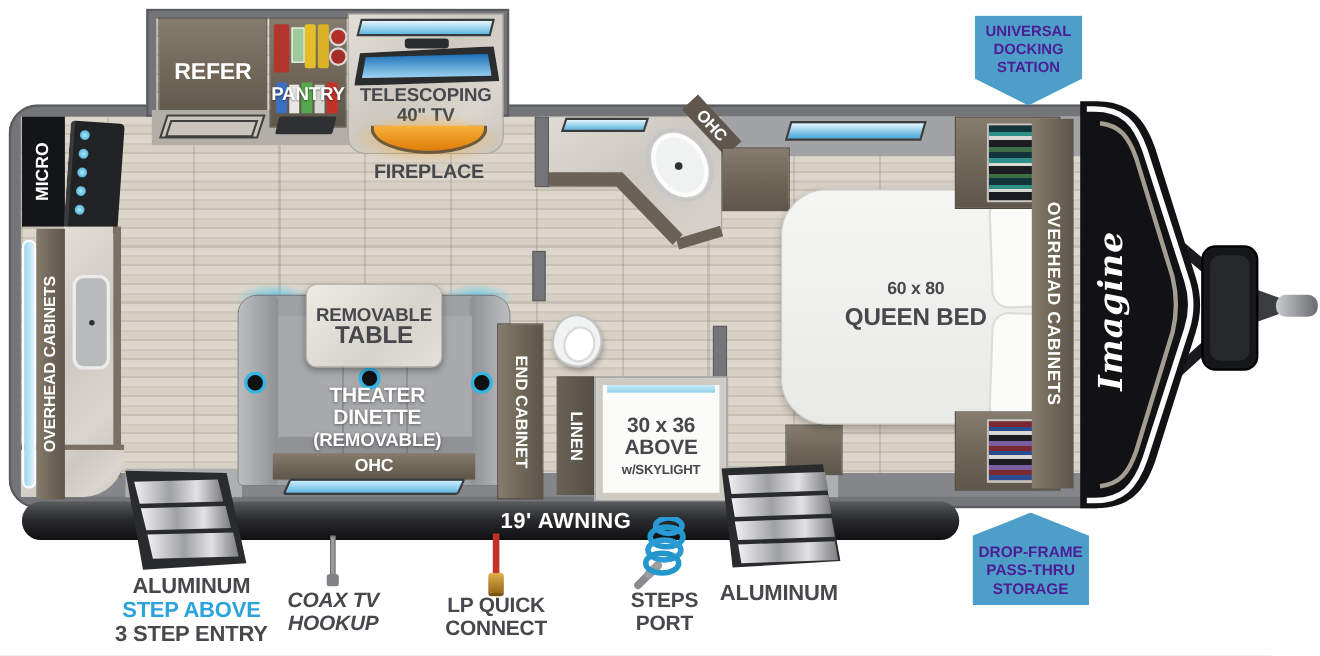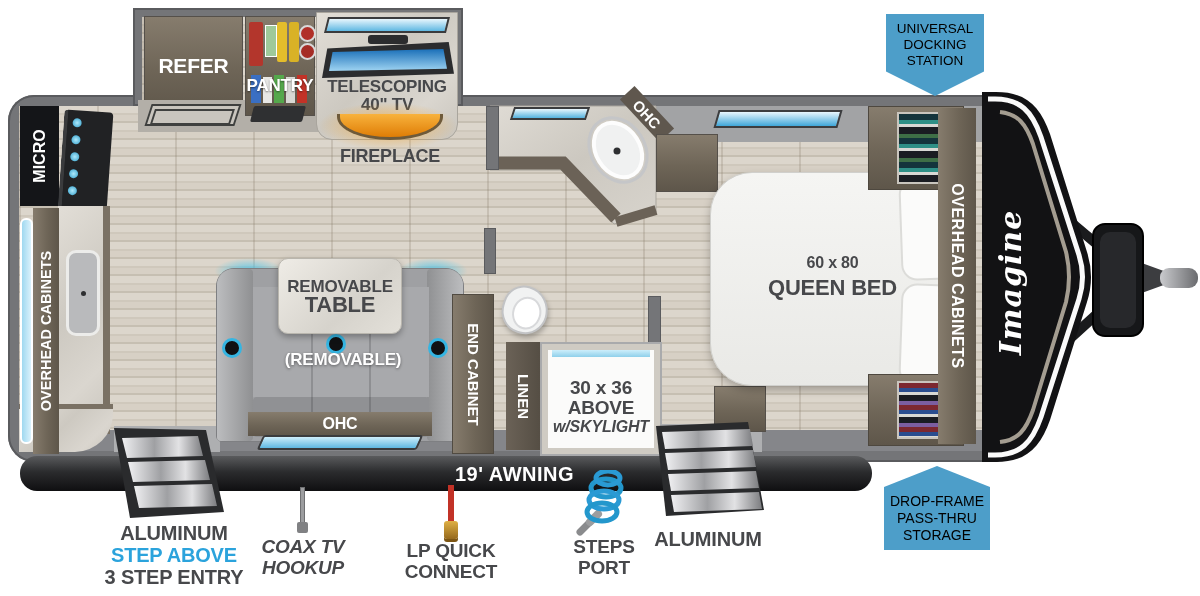--- a/index.html
+++ b/index.html
@@ -12,21 +12,21 @@
   .wall{background:#747578;}
   .wood{background:linear-gradient(90deg,#867c6d,#6e6557 55%,#5e564a);}
   .woodh{background:linear-gradient(180deg,#867c6d,#6e6557 55%,#5e564a);}
   .marble{background:linear-gradient(135deg,#e2ded7,#cdc9c1 45%,#dad6cf 75%,#c9c5bd);}
   .lbl{font-weight:bold;color:#47484b;text-align:center;letter-spacing:-.2px;}
   .wlbl{font-weight:bold;color:#fff;text-align:center;letter-spacing:-.2px;}
   .vwrap{display:flex;align-items:center;justify-content:center;}
   .vspan{white-space:nowrap;font-weight:bold;color:#fff;}
   .rccw{transform:rotate(-90deg);}
   .rcw{transform:rotate(90deg);}
-  .badge{background:#4d9ec9;color:#000000;font-weight:normal;text-align:center;}
+  .badge{background:#4d9ec9;color:#4c1d95;font-weight:bold;text-align:center;}
   .cup{width:20px;height:20px;border-radius:50%;background:#101113;border:3px solid #35b5e2;box-sizing:border-box;}
   .glow{background:radial-gradient(ellipse at center, rgba(72,195,232,.85), rgba(72,195,232,0) 70%);}
 </style>
 </head>
 <body>
 
 <div id="stage">
 
   <div class="abs wall" style="left:8px;top:95px;width:992px;height:367px;border-radius:26px 4px 4px 26px;box-shadow:0 0 0 2px #5a5b5e inset;"></div>
   <div class="abs floor" style="left:19px;top:106px;width:975px;height:345px;"></div>
@@ -111,20 +111,21 @@
   </div>
   <div class="abs cup" style="left:222px;top:338px;"></div>
   <div class="abs cup" style="left:326px;top:334px;"></div>
   <div class="abs cup" style="left:428px;top:338px;"></div>
 
   <div class="abs" style="left:278px;top:258px;width:124px;height:76px;background:linear-gradient(135deg,#efece6,#d6d3cc 60%,#e3e0d9);border:1px solid #b9b6ae;border-radius:10px;box-shadow:0 3px 6px rgba(0,0,0,.3);box-sizing:border-box;display:flex;flex-direction:column;align-items:center;justify-content:center;">
     <div class="lbl" style="font-size:17px;line-height:18px;">REMOVABLE</div>
     <div class="lbl" style="font-size:22px;line-height:18px;">TABLE</div>
   </div>
   <div class="abs wlbl" style="left:258px;top:350px;width:170px;text-shadow:0 1px 3px rgba(0,0,0,.45);">
+    <div style="font-size:19px;line-height:20px;">THEATER DINETTE</div>
     <div style="font-size:17px;line-height:19px;">(REMOVABLE)</div>
   </div>
   <div class="abs woodh" style="left:248px;top:412px;width:184px;height:24px;display:flex;align-items:center;justify-content:center;">
     <span class="wlbl" style="font-size:16px;">OHC</span>
   </div>
   <div class="abs" style="left:260px;top:435px;width:160px;height:15px;background:linear-gradient(180deg,#cdeefb,#5fb8e2);border:2px solid #3a3b3d;border-radius:3px;transform:skewX(-24deg);box-sizing:border-box;"></div>
 
   <div class="abs wood vwrap" style="left:452px;top:294px;width:42px;height:160px;border:1px solid #514b42;box-sizing:border-box;">
     <span class="vspan rcw" style="font-size:15px;">END CABINET</span>
   </div>
@@ -160,21 +161,21 @@
 
   <div class="abs vwrap" style="left:506px;top:342px;width:34px;height:108px;background:linear-gradient(90deg,#6b6257,#554e44);">
     <span class="vspan rcw" style="font-size:15px;">LINEN</span>
   </div>
 
   <div class="abs" style="left:542px;top:344px;width:118px;height:110px;background:#fbfbfa;border:6px solid #cfcbc3;box-shadow:0 0 0 2px #a9aaac;box-sizing:border-box;">
     <div style="position:absolute;left:4px;top:0px;width:98px;height:7px;background:linear-gradient(180deg,#cdeefb,#8fd0ea);"></div>
     <div class="lbl" style="position:absolute;left:0;top:28px;width:106px;">
       <div style="font-size:19px;line-height:20px;">30 x 36</div>
       <div style="font-size:19px;line-height:20px;">ABOVE</div>
-      <div style="font-size:16px;line-height:18px;font-style:italic;">w/SKYLIGHT</div>
+      <div style="font-size:12px;line-height:18px;">w/SKYLIGHT</div>
     </div>
   </div>
 
   <div class="abs" style="left:716px;top:110px;width:124px;height:18px;background:linear-gradient(180deg,#e8f6fd,#3fa6d8);border:2px solid #3c3d3f;transform:skewX(-16deg);box-sizing:border-box;"></div>
   <div class="abs woodh" style="left:656px;top:134px;width:62px;height:58px;border:1px solid #55504a;box-sizing:border-box;"></div>
   <div class="abs woodh" style="left:714px;top:386px;width:52px;height:46px;border:1px solid #55504a;box-sizing:border-box;"></div>
 
   <div class="abs" style="left:710px;top:172px;width:252px;height:214px;background:linear-gradient(180deg,#f5f5f3,#e9e9e6);border:1px solid #d0d0cd;border-radius:42px 12px 12px 42px;box-shadow:0 4px 8px rgba(0,0,0,.25);box-sizing:border-box;"></div>
   <div class="abs" style="left:900px;top:178px;width:58px;height:102px;background:#fbfbfa;border:2px solid #dcdcd9;border-radius:16px;transform:rotate(-2deg);box-sizing:border-box;"></div>
   <div class="abs" style="left:900px;top:284px;width:58px;height:102px;background:#fbfbfa;border:2px solid #dcdcd9;border-radius:16px;transform:rotate(2deg);box-sizing:border-box;"></div>

